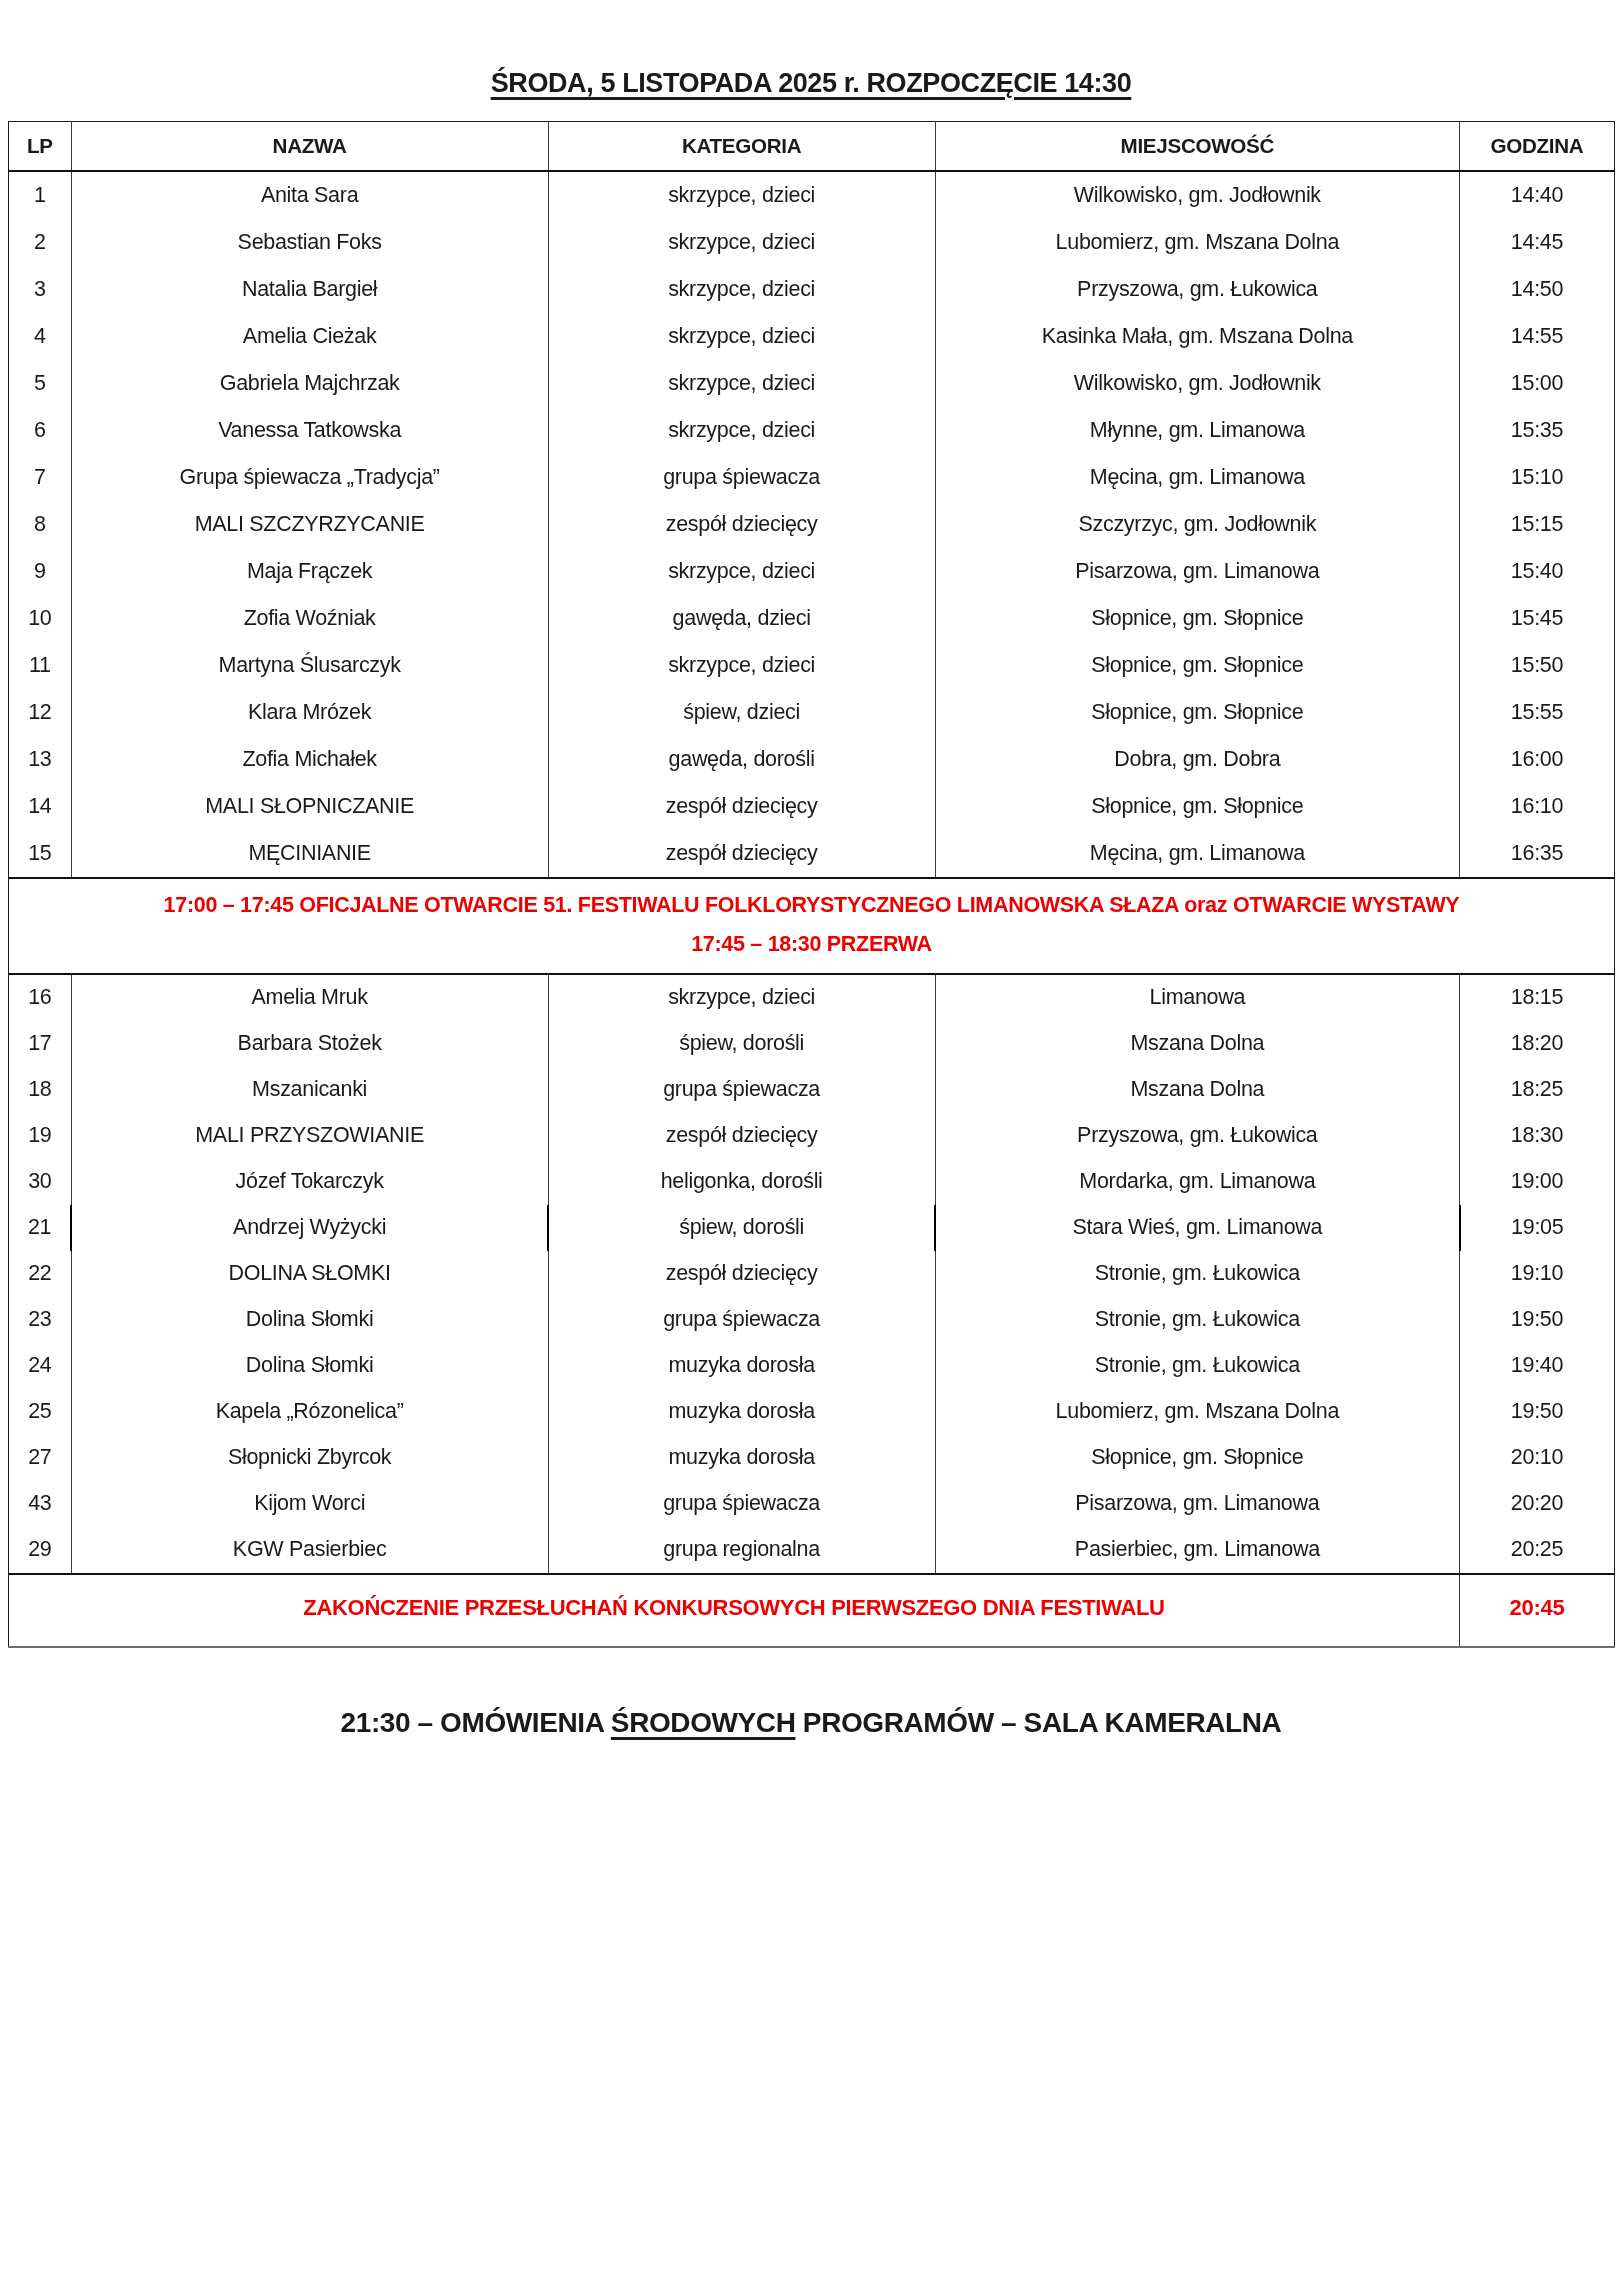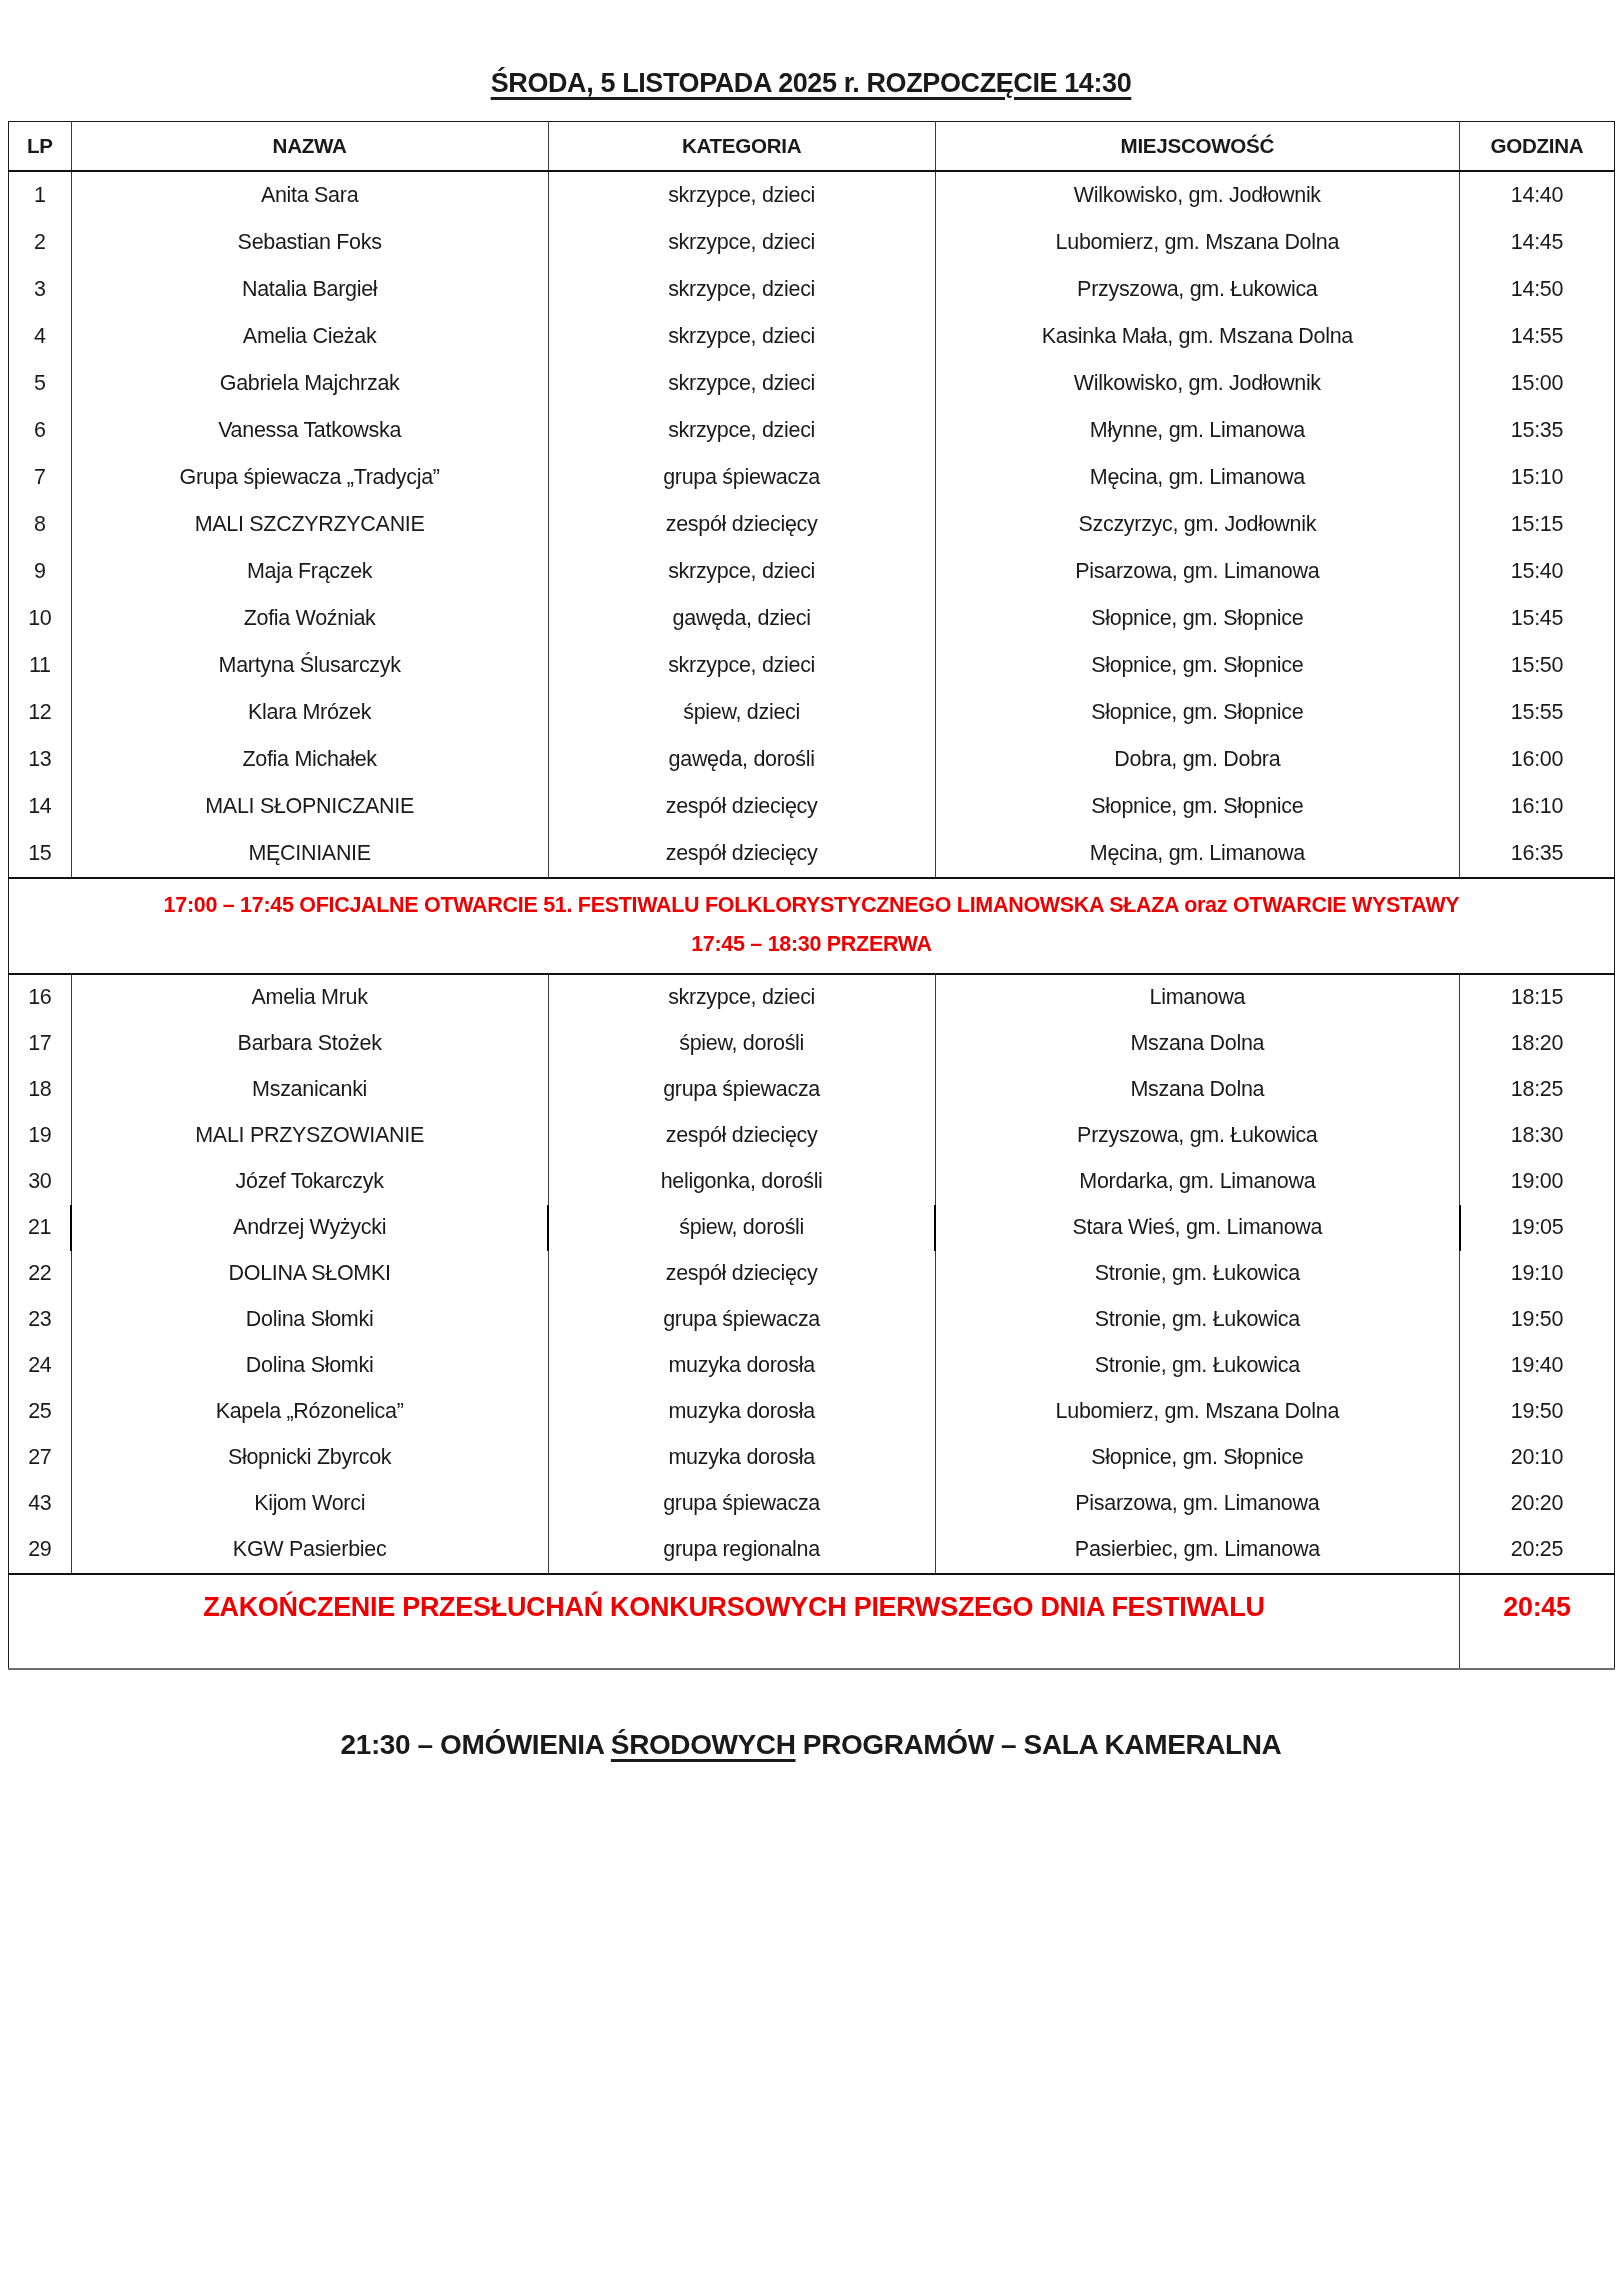--- a/index.html
+++ b/index.html
@@ -79,22 +79,22 @@
     text-align:center;
     white-space:nowrap;
   }
 
   
   tbody.closing td{
     height:66px;
     border-top:2.2px solid #111111;
     color:var(--accent,#ee0000);
     font-weight:bold;
-    font-size:27px;
-    padding-bottom:27px;
+    font-size:22px;
+    padding-bottom:5px;
   }
 
   
   .closing-note{
     margin:59px 0 0 0;
     text-align:center;
     font-size:28px;
     font-weight:bold;
     letter-spacing:-0.4px;
   }

